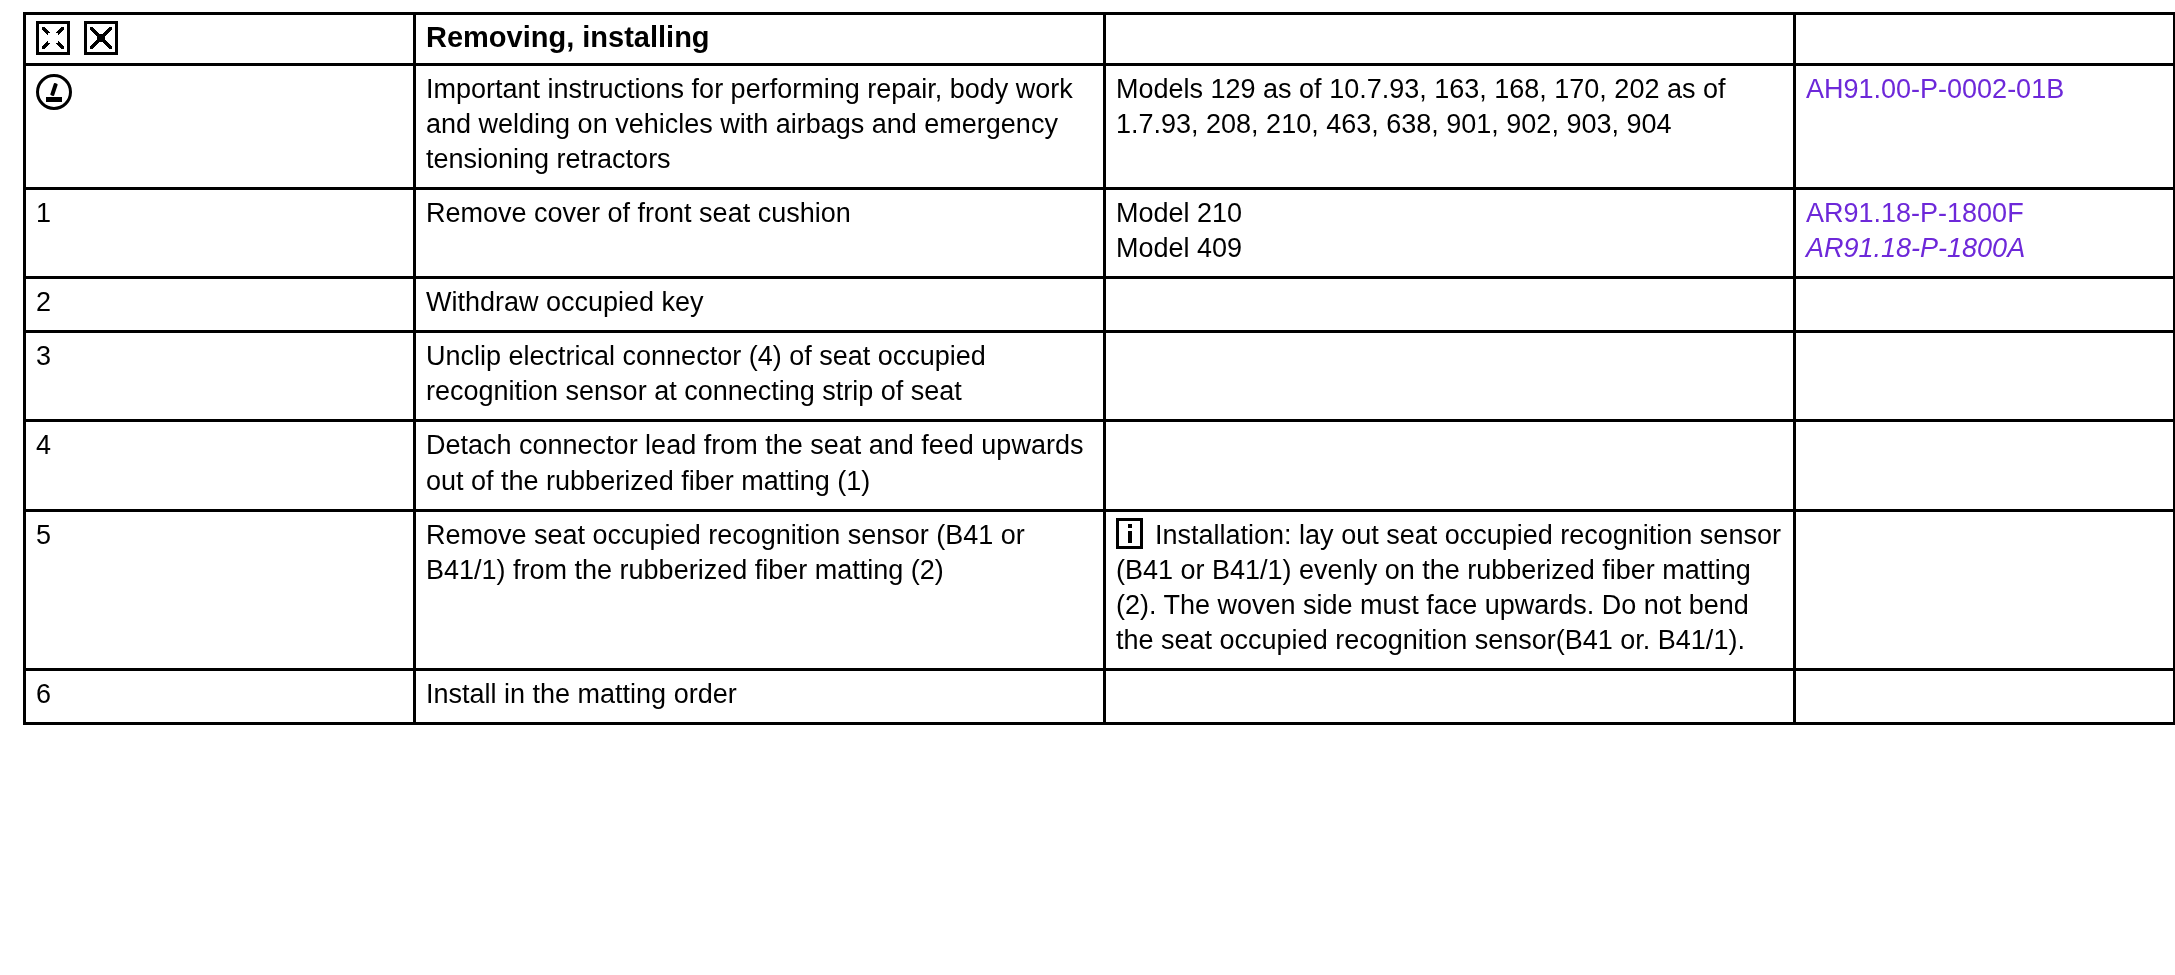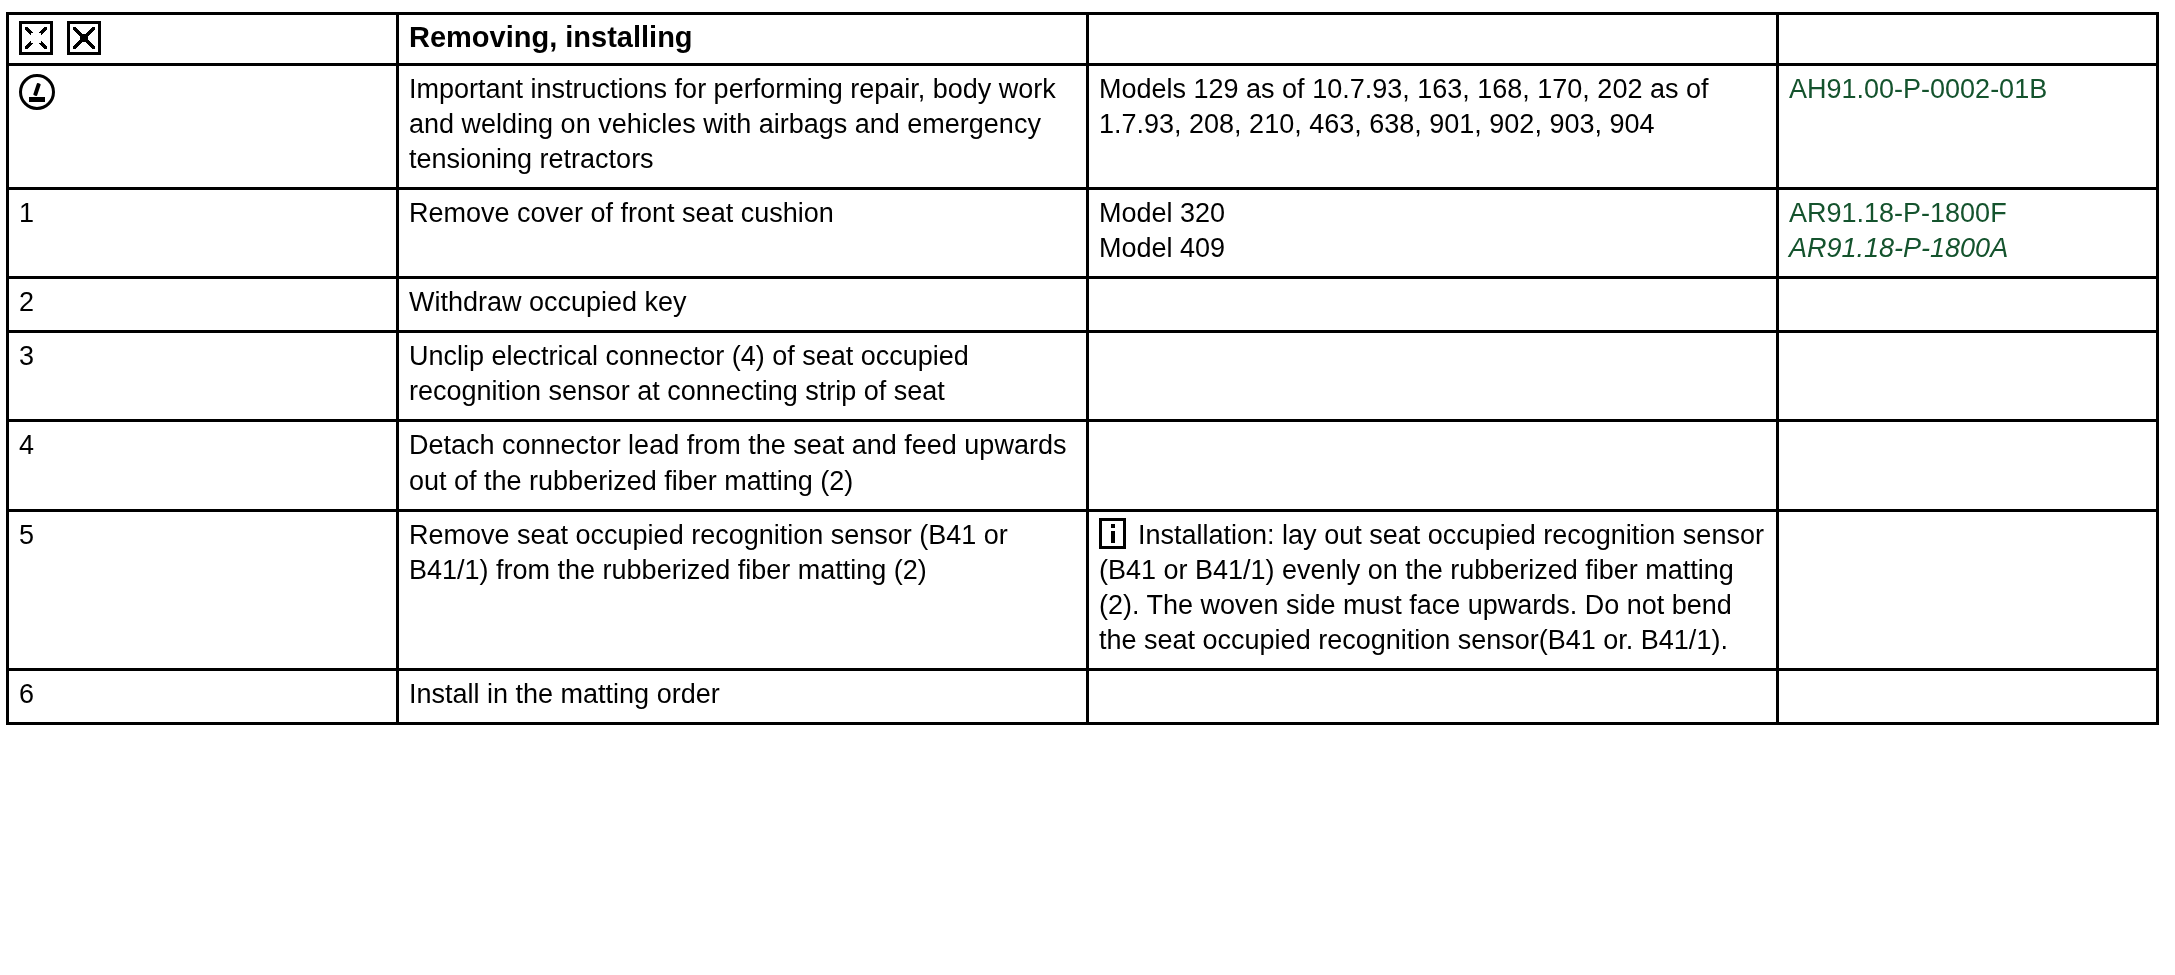--- a/index.html
+++ b/index.html
@@ -15,21 +15,21 @@
     overflow: hidden;
   }
   .page {
     position: relative;
     width: 2175px;
     height: 975px;
     background: #ffffff;
   }
   table.proc {
     position: absolute;
-    left: 6px;
+    left: 23px;
     top: 12px;
     width: 2150px;
     border-collapse: collapse;
     table-layout: fixed;
     background: #ffffff;
   }
   table.proc td {
     border: 3px solid #000000;
     vertical-align: top;
     padding: 6px 10px 10px 10px;
@@ -48,21 +48,21 @@
   }
   .head-title {
     font-size: 29px;
     font-weight: bold;
   }
   .stepnum {
     font-size: 27px;
     line-height: 1.2;
   }
   .docref {
-    color: #14532d;
+    color: #6d28d9;
     font-size: 27px;
     line-height: 1.30;
     white-space: nowrap;
   }
   .docref + .docref { display: block; font-style: italic; }
 
   
   .icon-row {
     display: flex;
     gap: 14px;
@@ -214,21 +214,21 @@
         <td>Models 129 as of 10.7.93, 163, 168, 170, 202 as of 1.7.93, 208, 210, 463, 638, 901, 902, 903, 904</td>
         <td>
           <span class="docref">AH91.00-P-0002-01B</span>
         </td>
       </tr>
 
       <tr>
         <td class="stepnum">1</td>
         <td>Remove cover of front seat cushion</td>
         <td>
-          <span class="line">Model 320</span>
+          <span class="line">Model 210</span>
           <span class="line">Model 409</span>
         </td>
         <td>
           <span class="docref">AR91.18-P-1800F</span>
           <span class="docref">AR91.18-P-1800A</span>
         </td>
       </tr>
 
       <tr>
         <td class="stepnum">2</td>
@@ -239,21 +239,21 @@
 
       <tr>
         <td class="stepnum">3</td>
         <td>Unclip electrical connector (4) of seat occupied recognition sensor at connecting strip of seat</td>
         <td></td>
         <td></td>
       </tr>
 
       <tr>
         <td class="stepnum">4</td>
-        <td>Detach connector lead from the seat and feed upwards out of the rubberized fiber matting (2)</td>
+        <td>Detach connector lead from the seat and feed upwards out of the rubberized fiber matting (1)</td>
         <td></td>
         <td></td>
       </tr>
 
       <tr>
         <td class="stepnum">5</td>
         <td>Remove seat occupied recognition sensor (B41 or B41/1) from the rubberized fiber matting (2)</td>
         <td>
           <span class="info-icon"></span><span class="bold">Installation:</span>
           <span>lay out seat occupied recognition sensor (B41 or B41/1) evenly on the rubberized fiber matting (2). The woven side must face upwards. Do not bend the seat occupied recognition sensor(B41 or. B41/1).</span>

